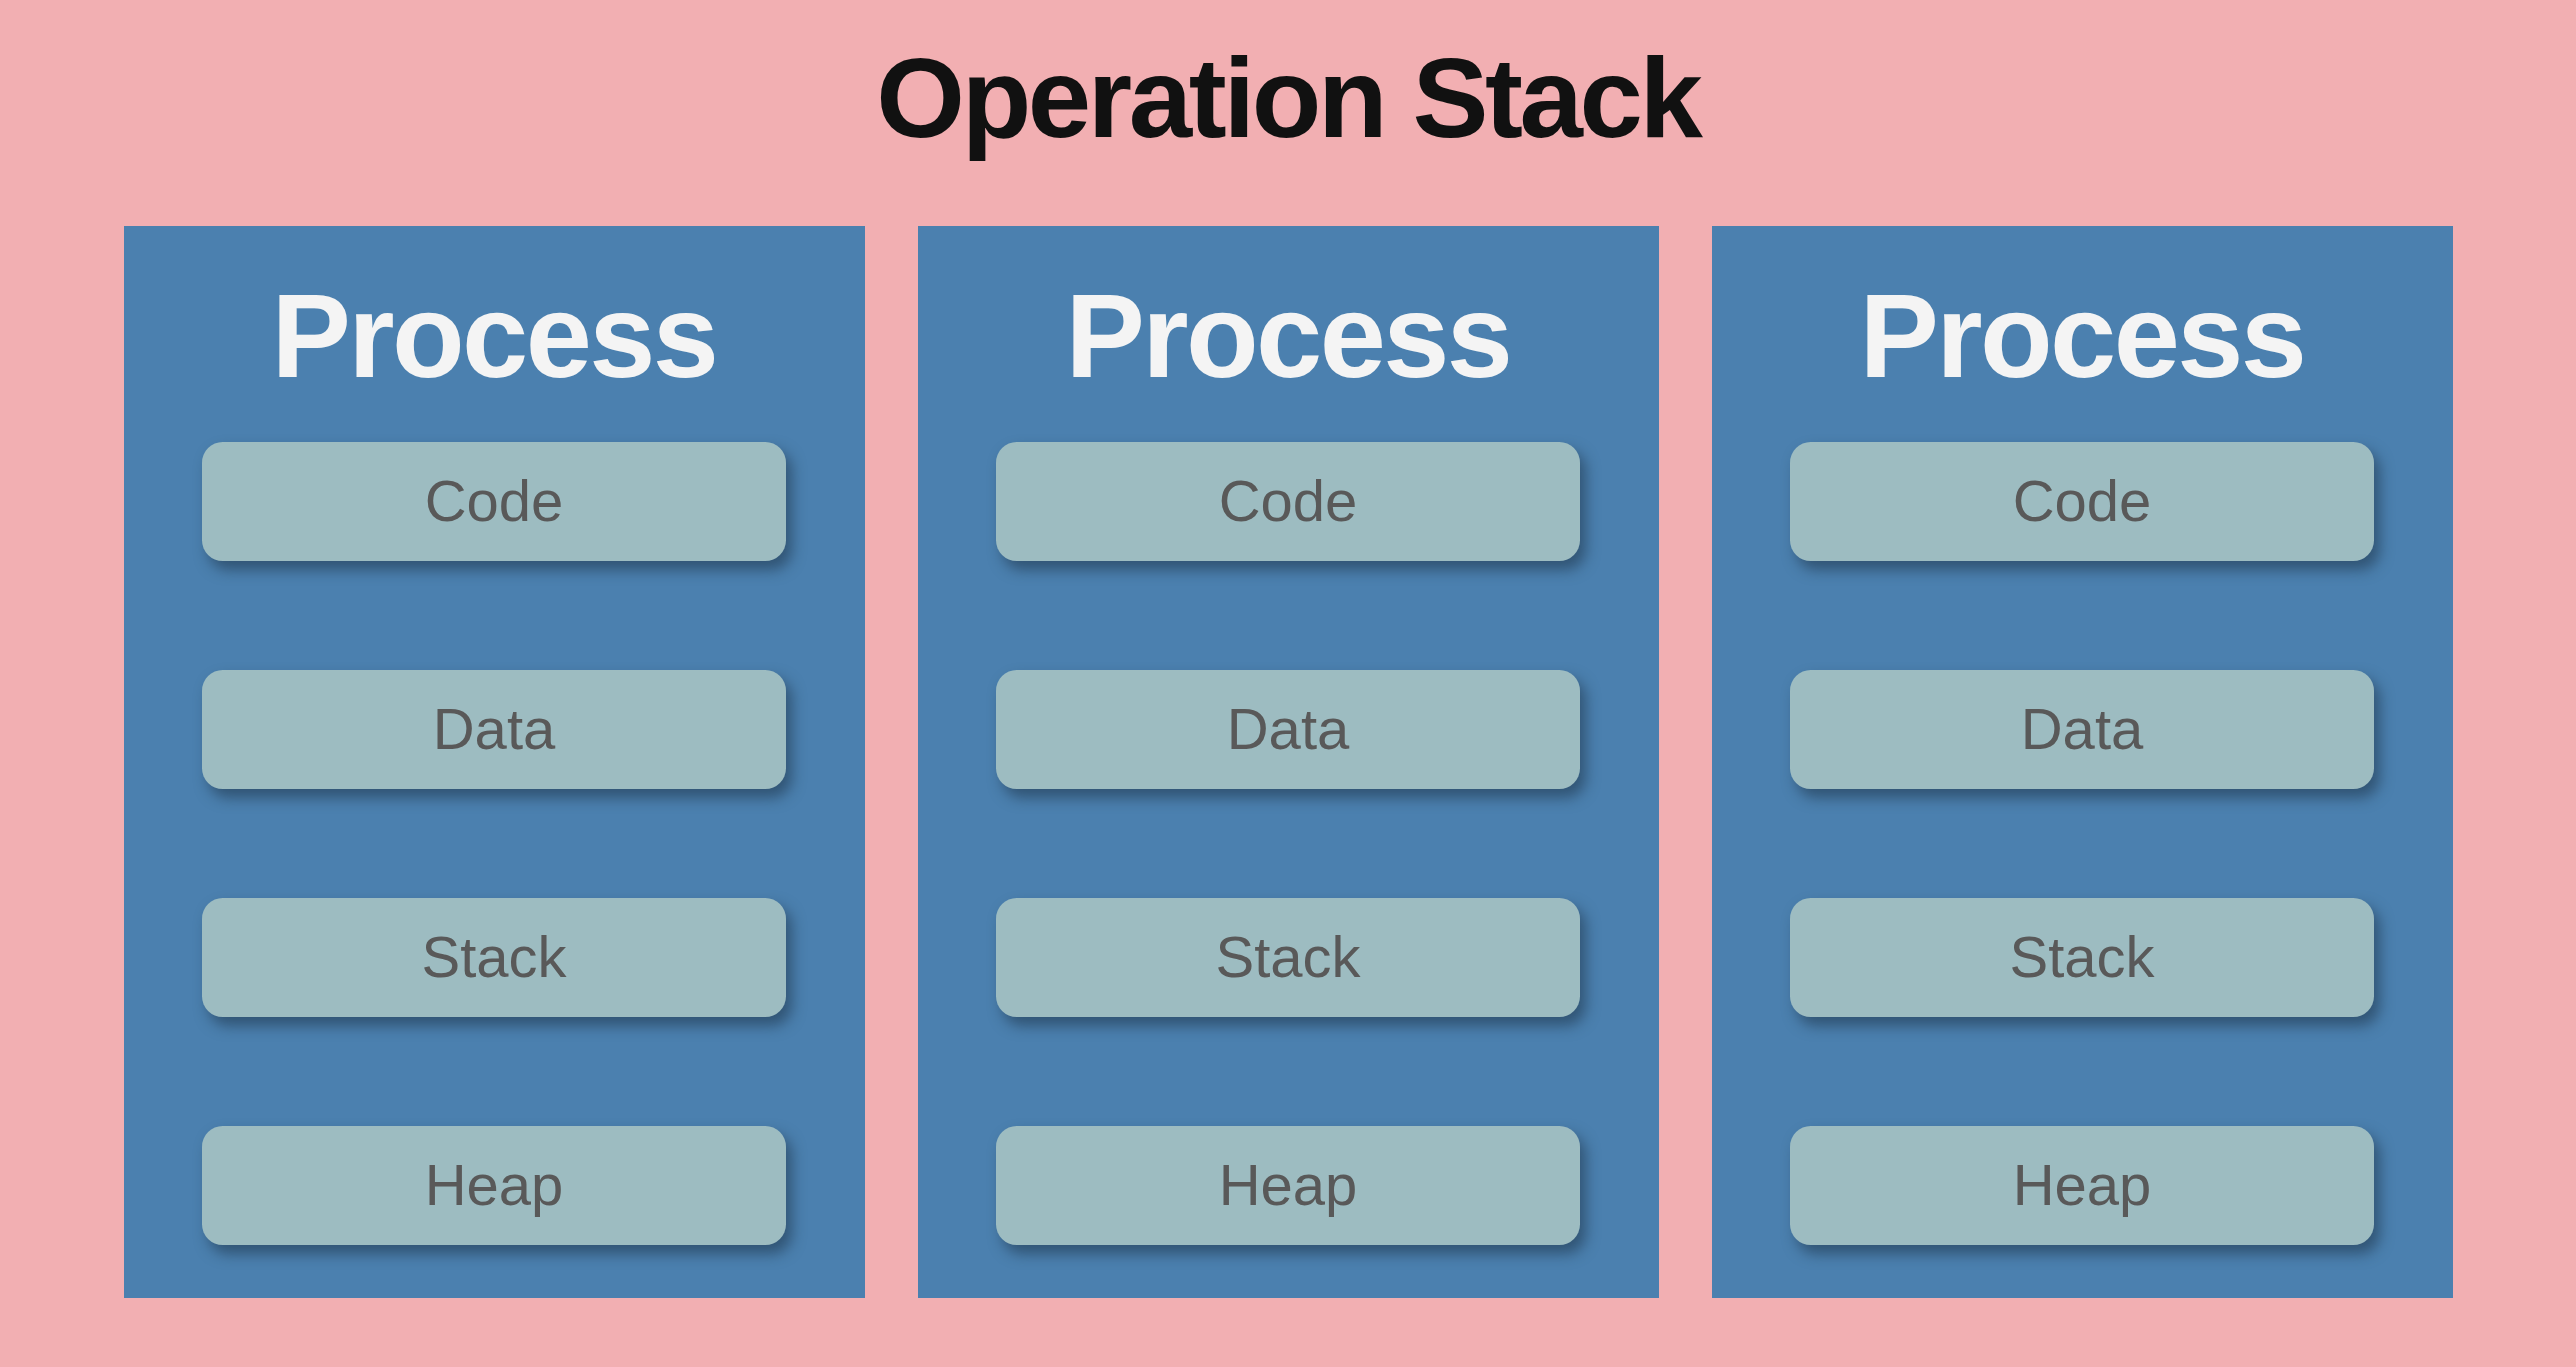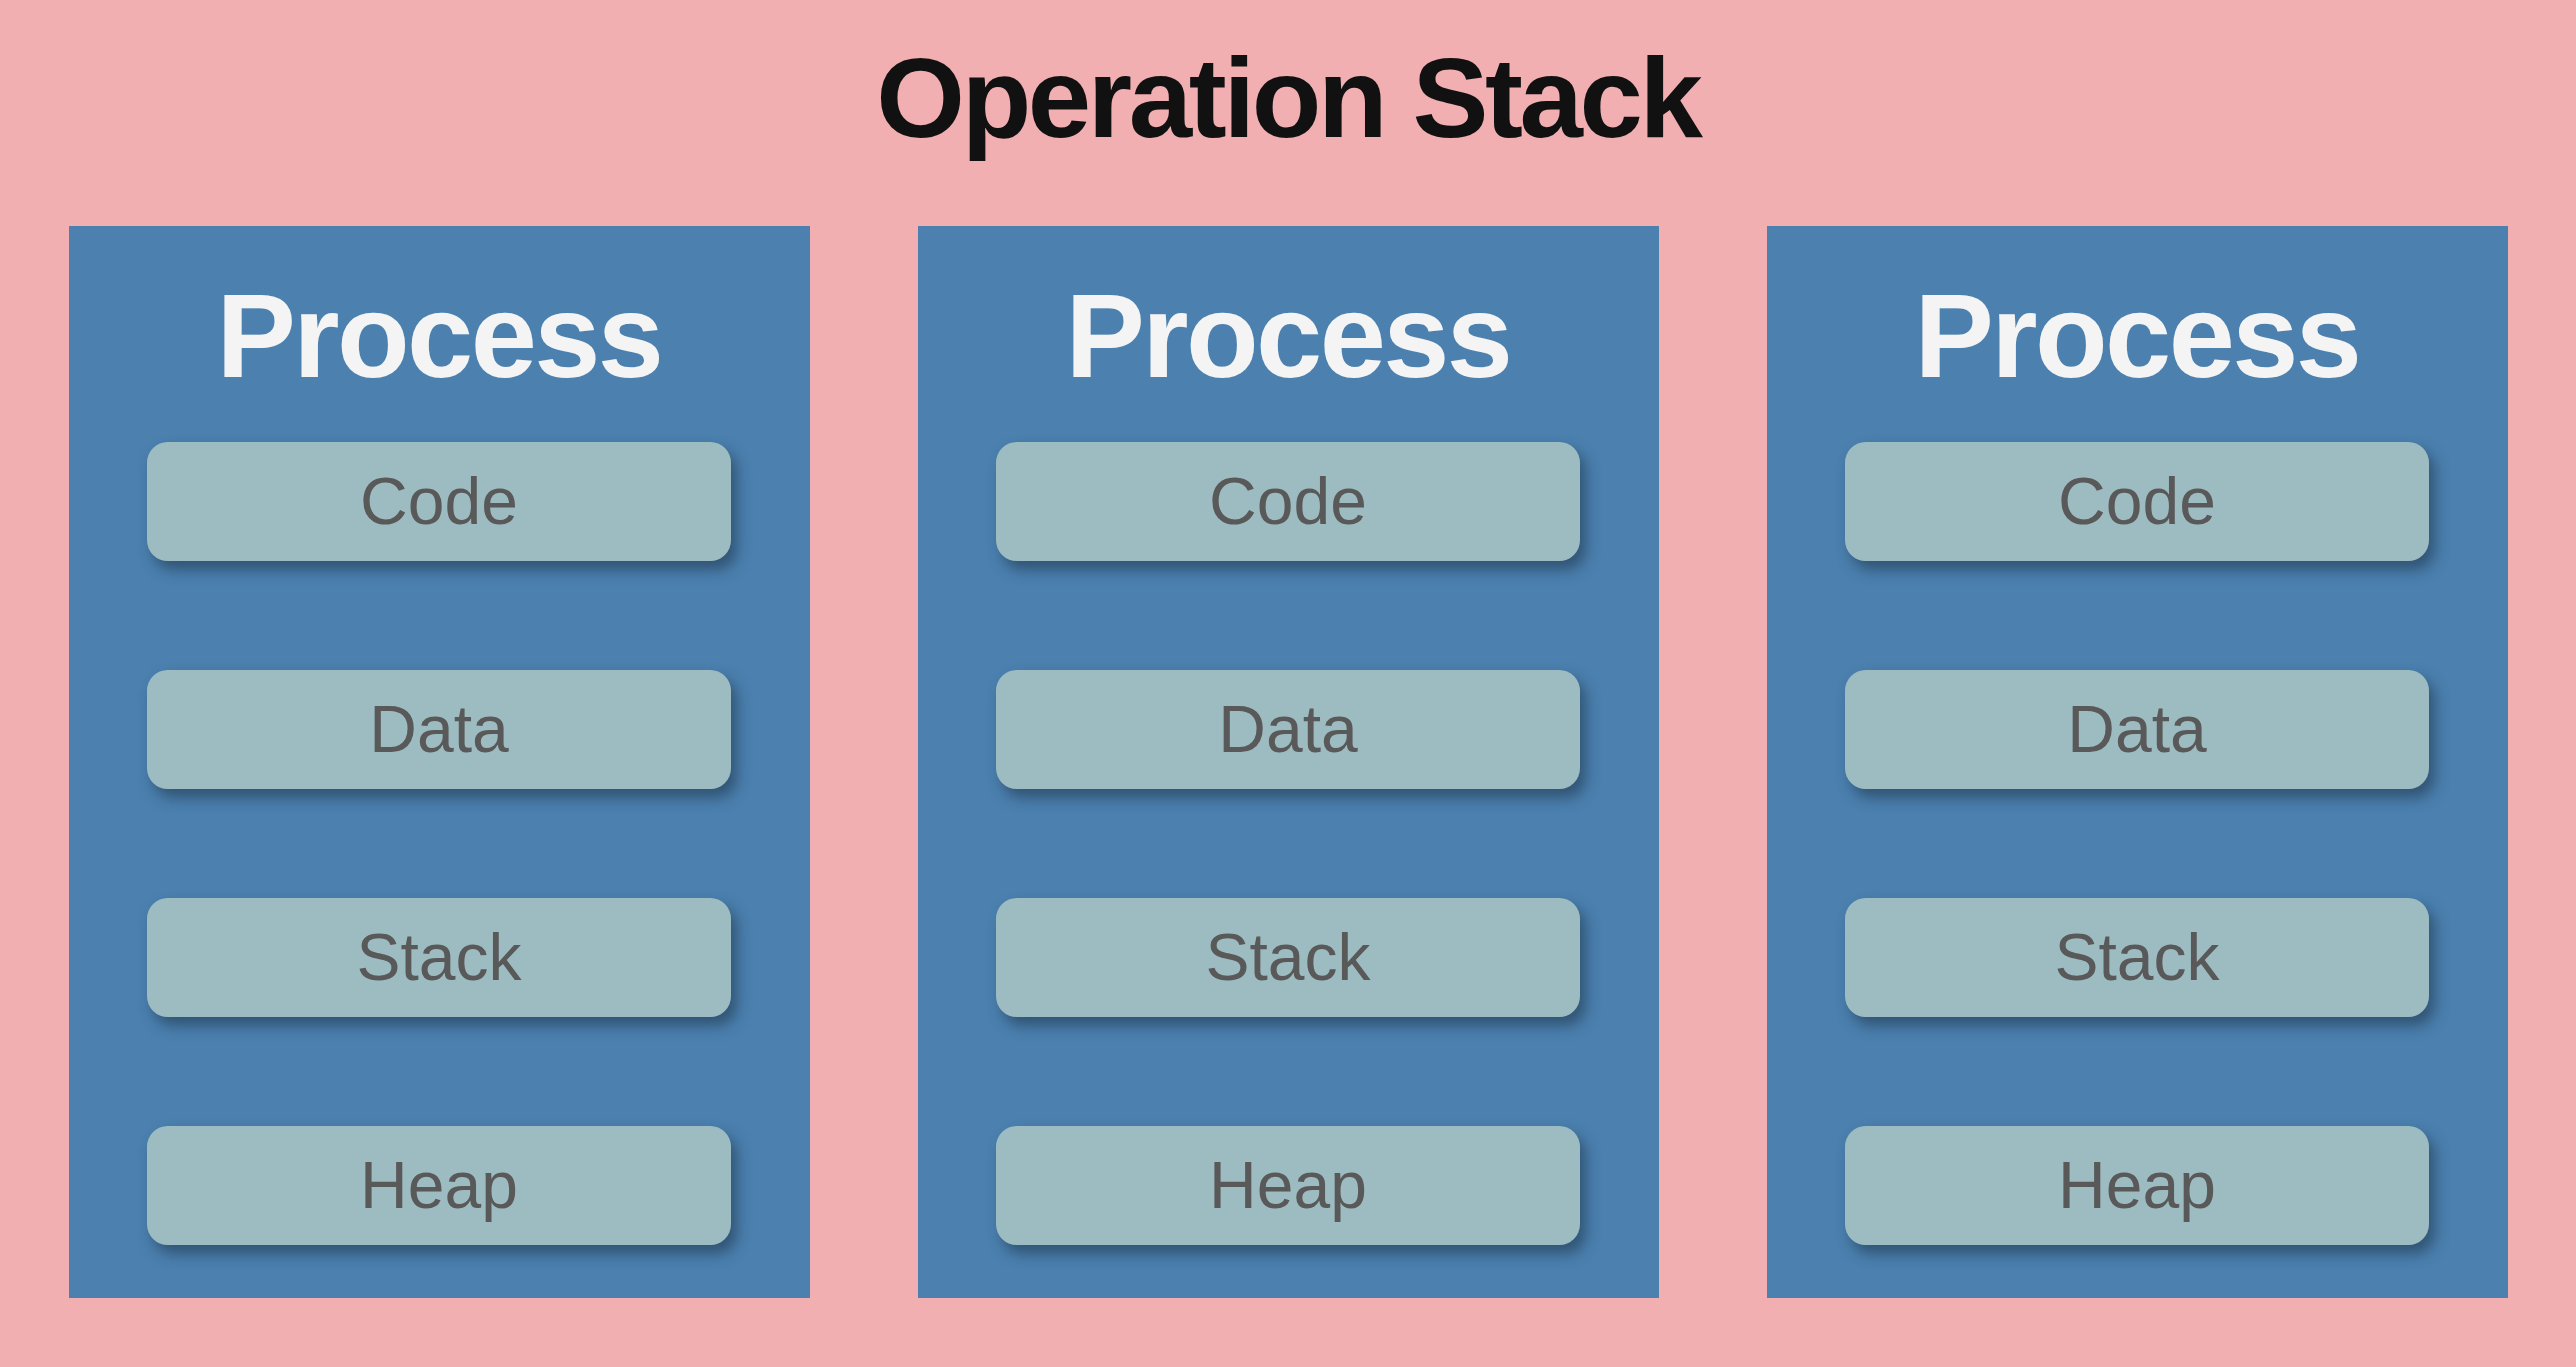--- a/index.html
+++ b/index.html
@@ -24,21 +24,21 @@
     color: #111111;
     line-height: 1.0;
   }
   .panels-row {
     position: absolute;
     top: 226px;
     left: 0;
     width: 100%;
     display: flex;
     justify-content: center;
-    gap: 108px;
+    gap: 53px;
   }
   .process-panel {
     width: 741px;
     height: 1072px;
     background: #4B80AF;
     box-sizing: border-box;
     padding: 0 78px;
   }
   .process-title {
     margin: 45px 0 0 0;
@@ -57,21 +57,21 @@
     border-radius: 20.7px;
     box-shadow: 6px 8.6px 13.8px rgba(24, 42, 60, 0.50);
     display: flex;
     align-items: center;
     justify-content: center;
   }
   .mem-box:first-of-type {
     margin-top: 40px;
   }
   .mem-box-label {
-    font-size: 66px;
+    font-size: 58px;
     font-weight: 400;
     color: #595959;
     line-height: 1;
   }
 </style>
 </head>
 <body>
 
 <div class="canvas">
 

